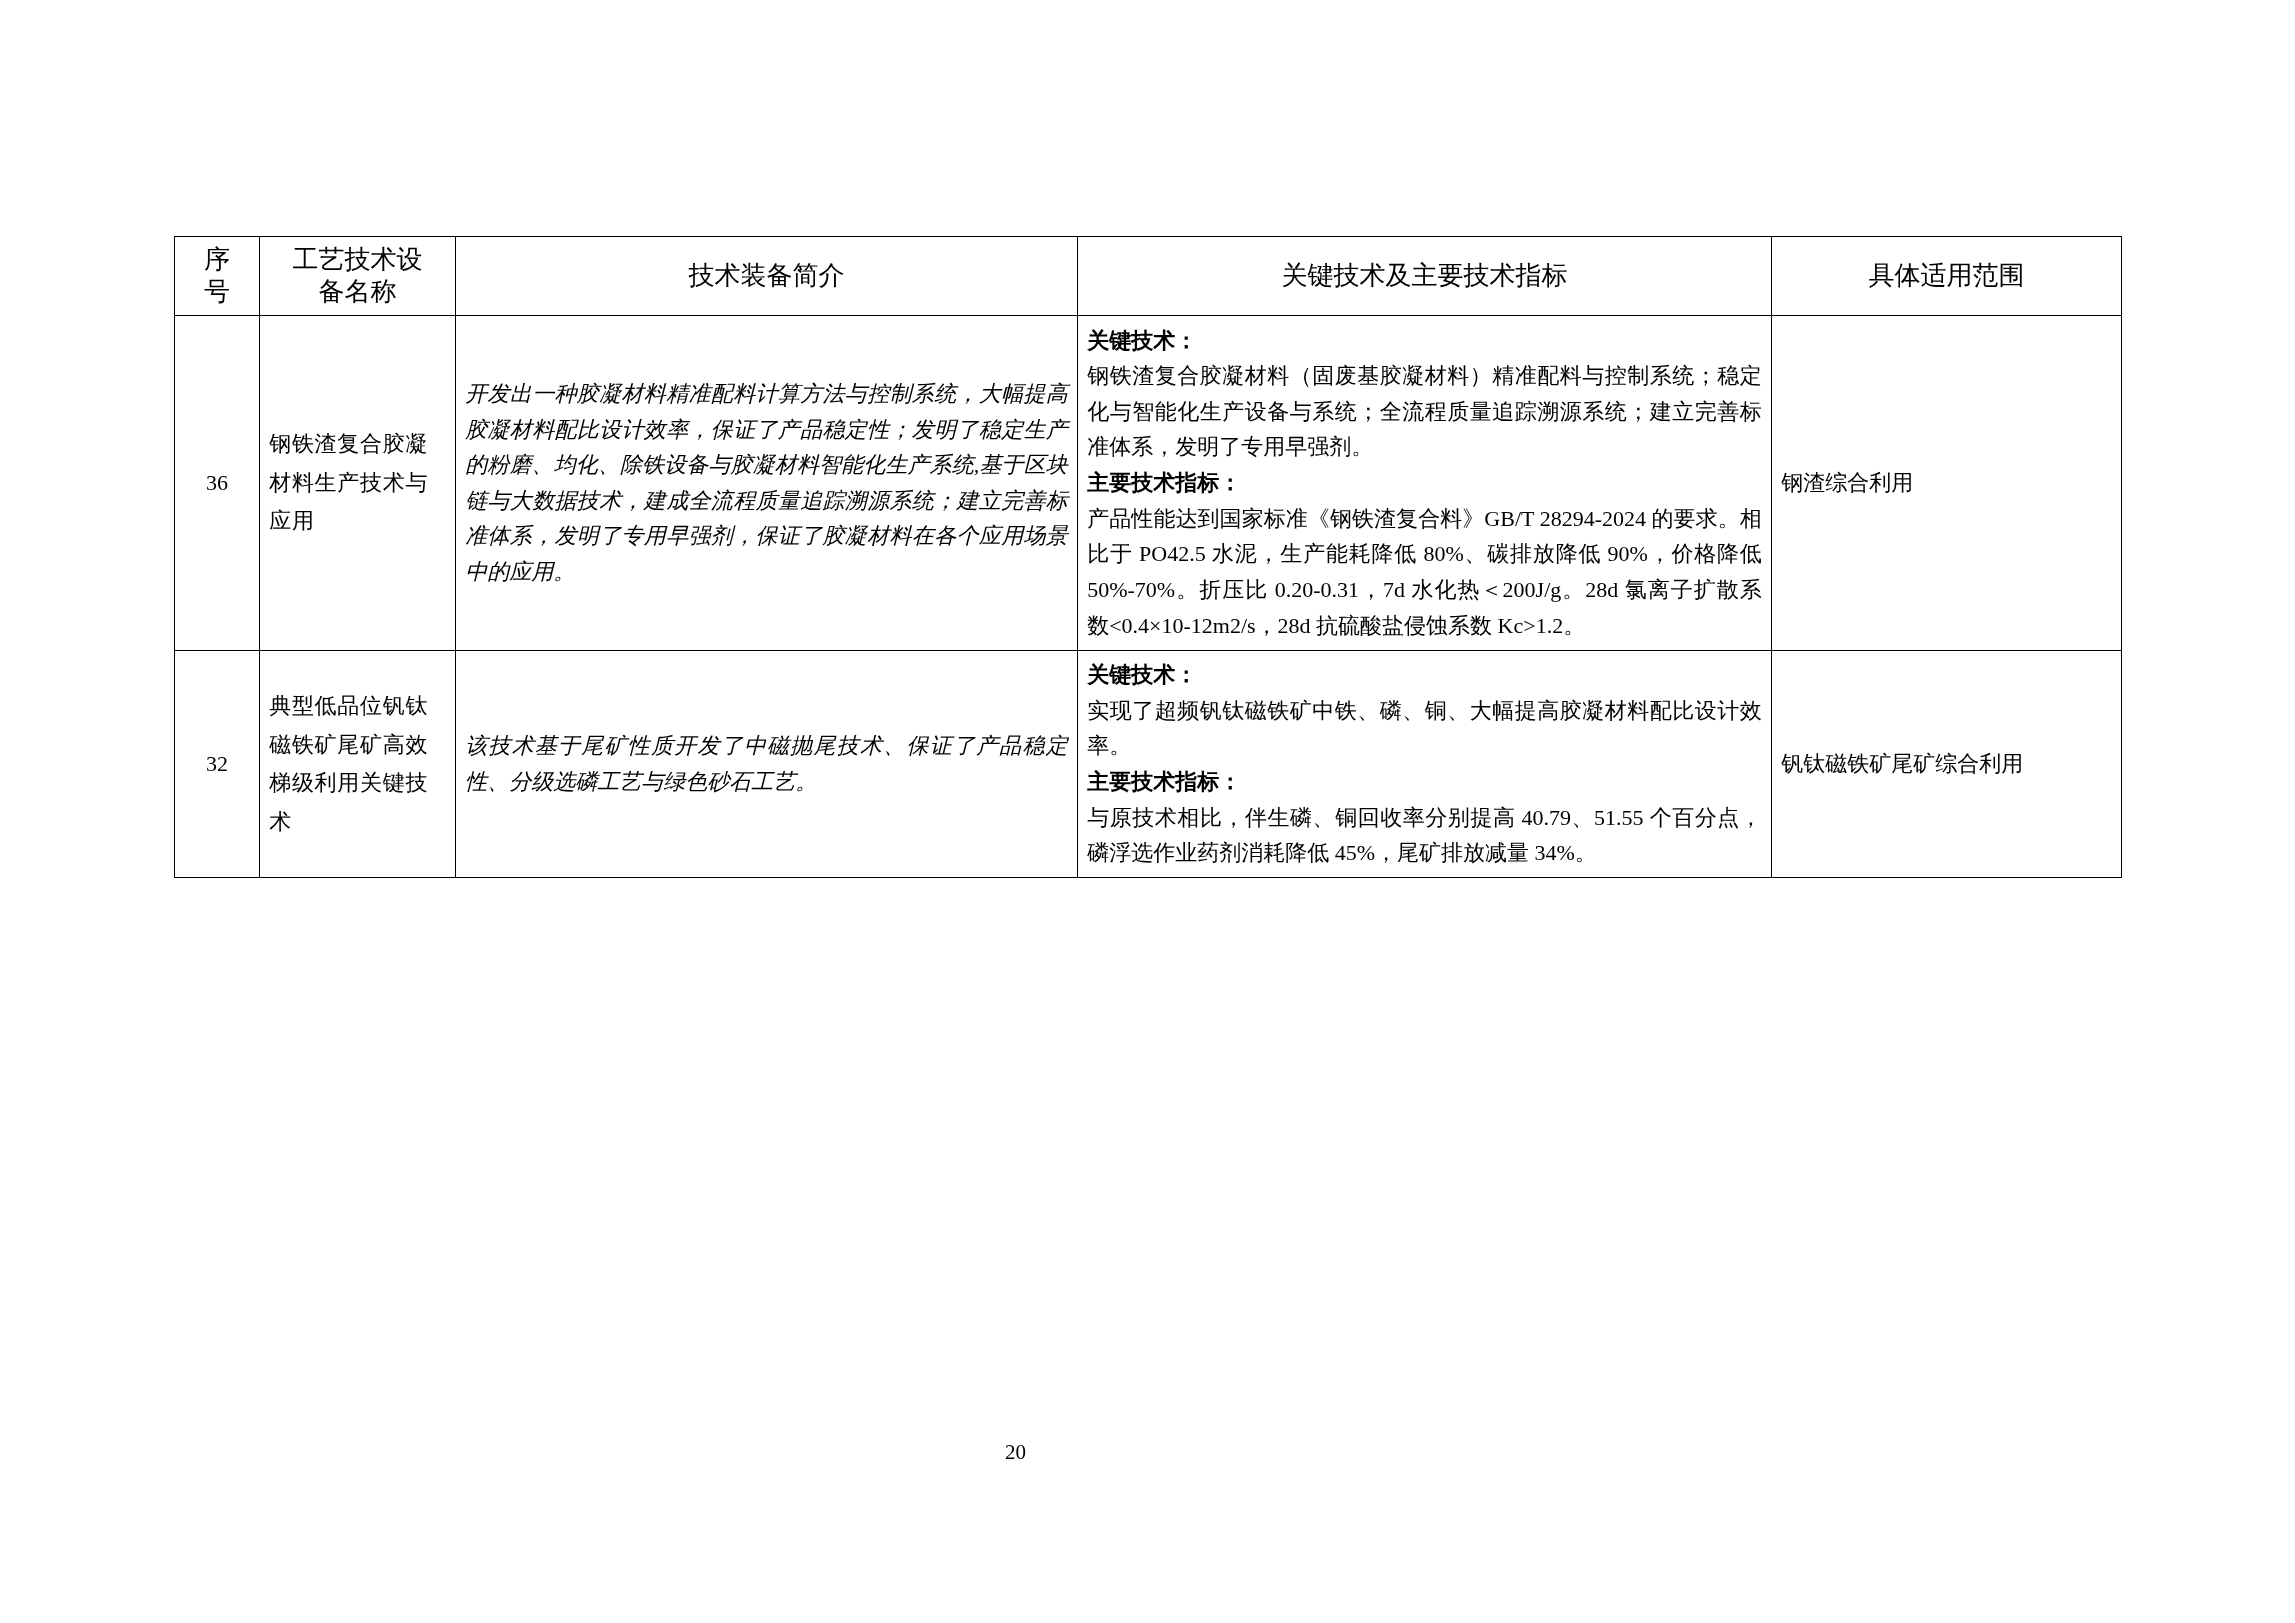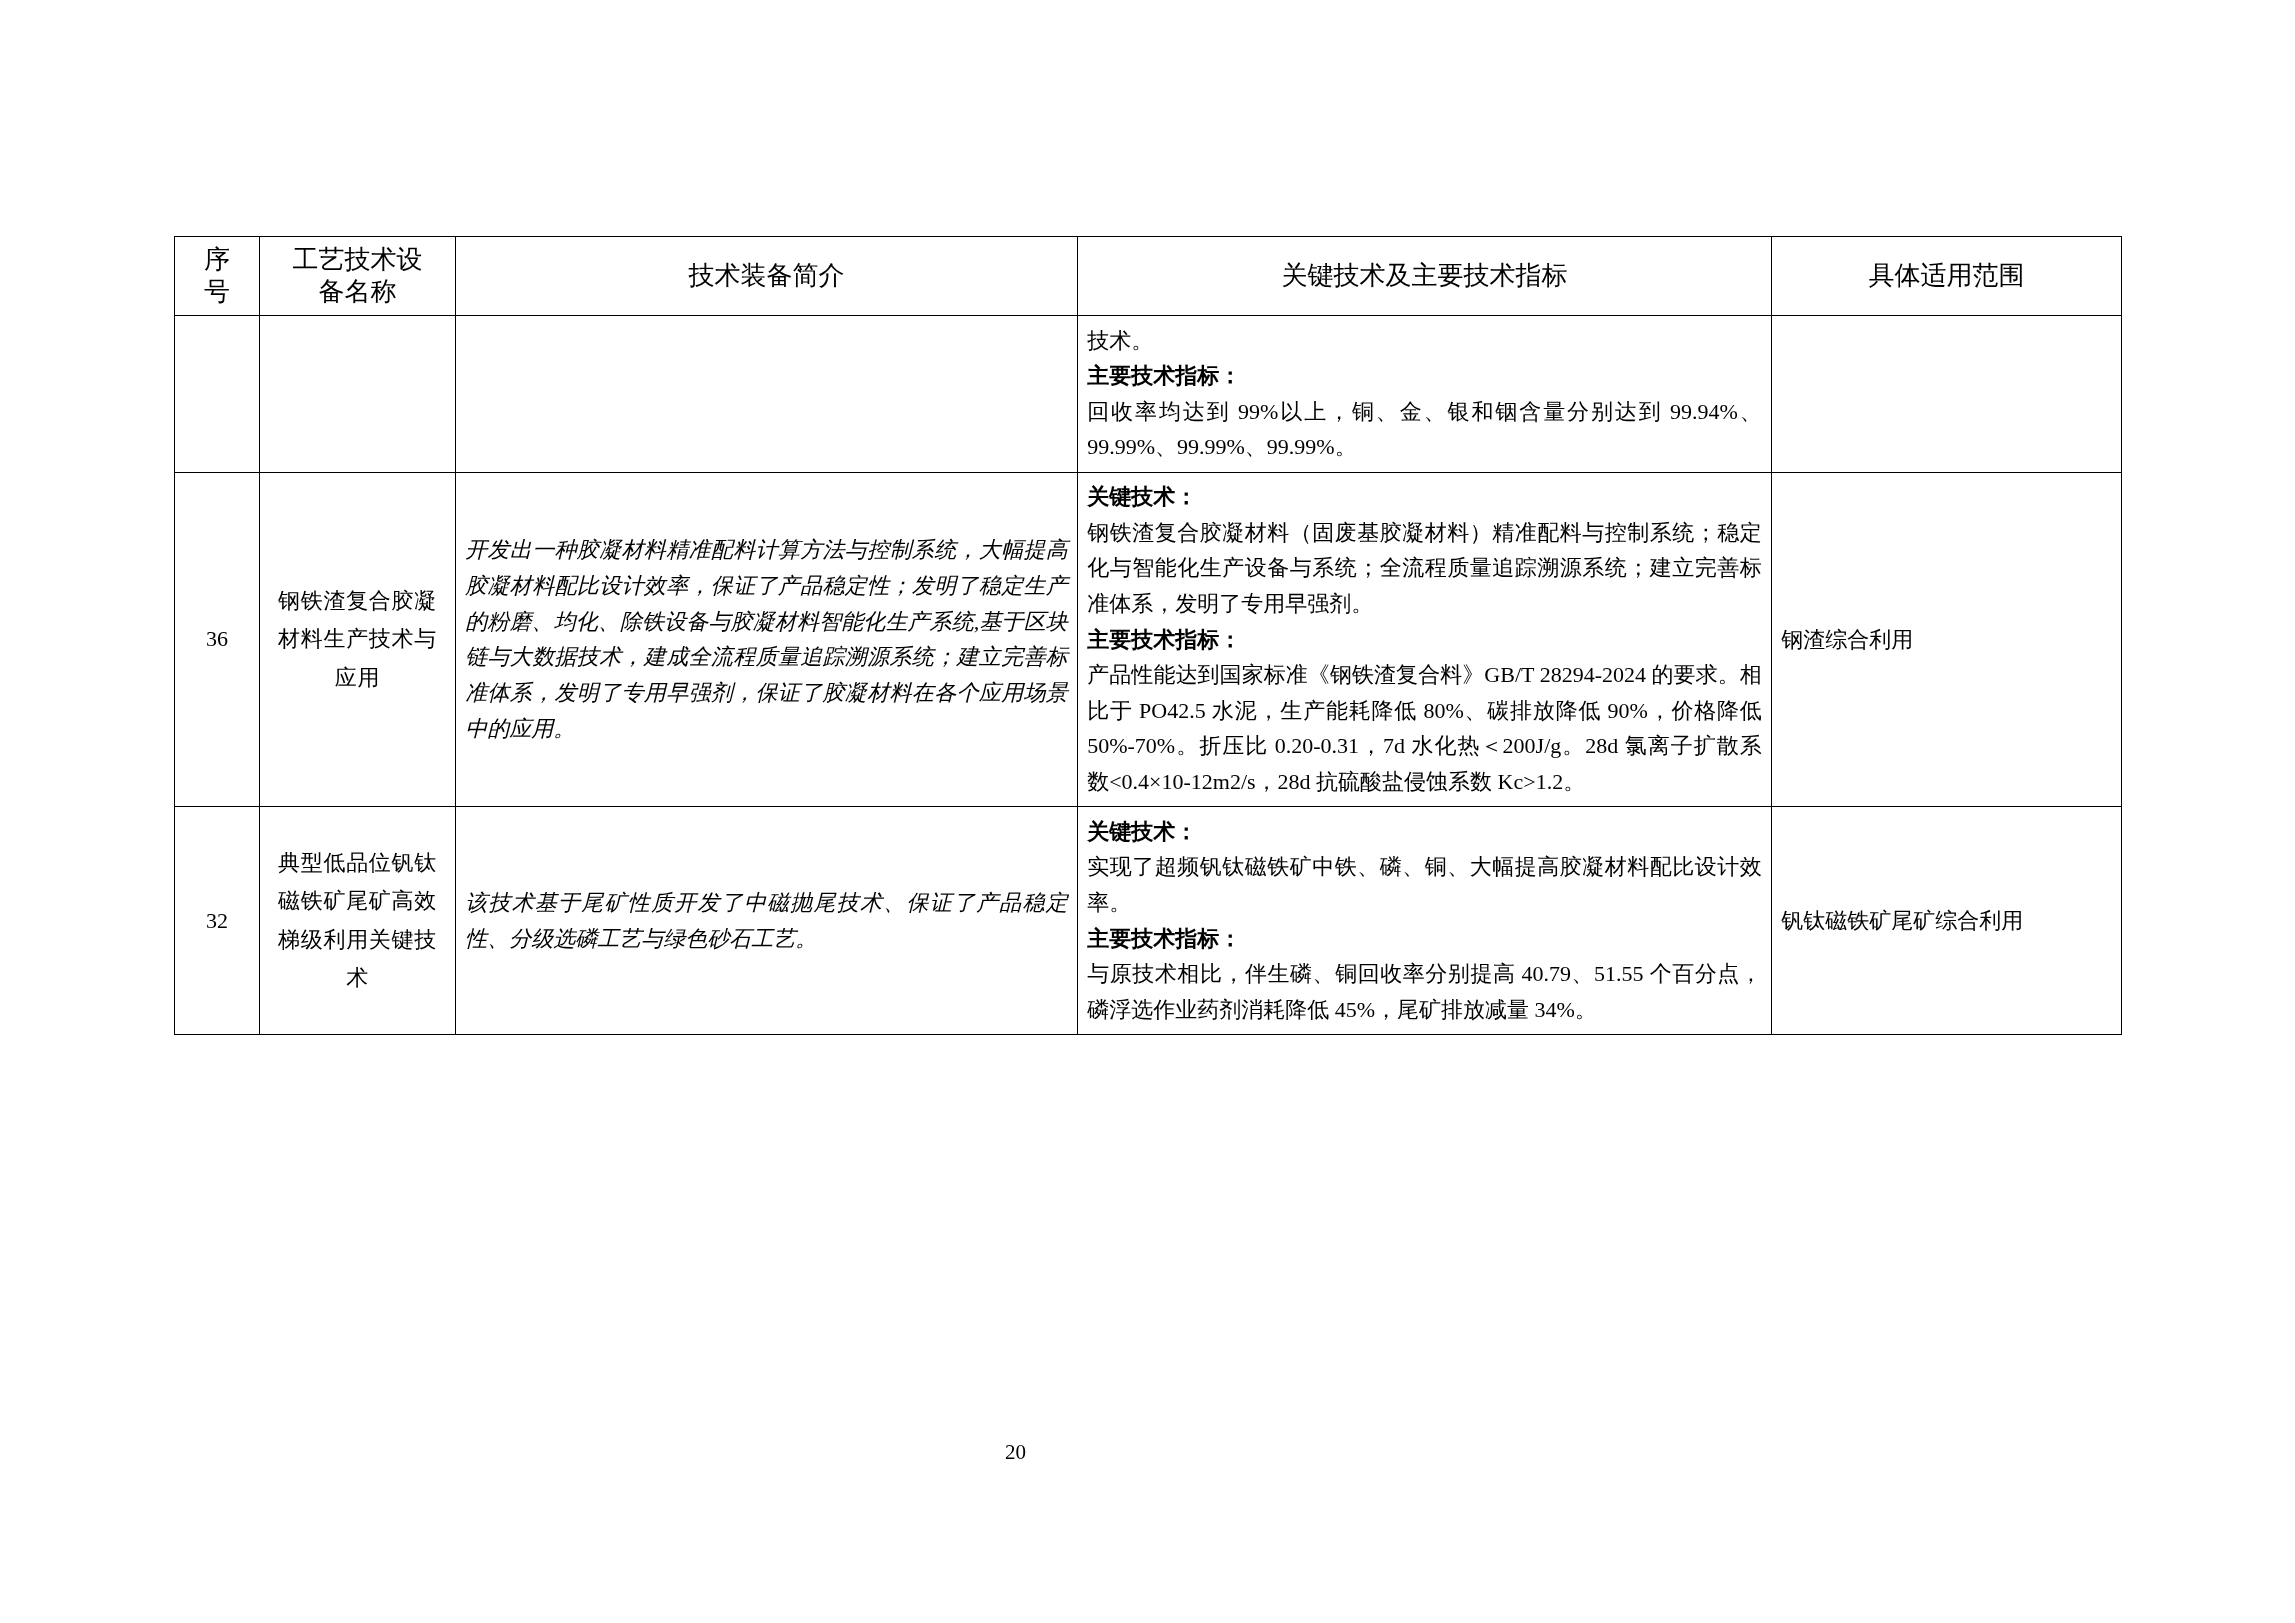--- a/index.html
+++ b/index.html
@@ -56,21 +56,21 @@
     line-height: 1.62;
     text-align: justify;
     text-justify: inter-ideograph;
   }
   .num-cell {
     text-align: center;
     font-size: 22px;
     vertical-align: middle;
   }
   .name-cell {
-    text-align: center;
+    text-align: left;
     font-size: 22px;
     line-height: 1.75;
     letter-spacing: 0.7px;
   }
   .scope-cell {
     font-size: 22px;
     line-height: 1.62;
     vertical-align: middle;
   }
   .scope-cell.mid { text-align: left; }
@@ -112,31 +112,20 @@
           </td>
           <td>
             <div>工艺技术设</div>
               <div>备名称</div>
           </td>
           <td>技术装备简介</td>
           <td>关键技术及主要技术指标</td>
           <td>具体适用范围</td>
         </tr>
 
-        <tr>
-          <td class="num-cell"></td>
-          <td class="name-cell"></td>
-          <td class="cell-text"></td>
-          <td class="cell-text vtop">
-            <p class="para">技术。</p>
-            <p class="para bold-label">主要技术指标：</p>
-            <p class="para">回收率均达到 99%以上，铜、金、银和铟含量分别达到 99.94%、99.99%、99.99%、99.99%。</p>
-          </td>
-          <td class="scope-cell"></td>
-        </tr>
 
         <tr>
           <td class="num-cell">36</td>
           <td class="name-cell">钢铁渣复合胶凝材料生产技术与应用</td>
           <td class="cell-text vmid">开发出一种胶凝材料精准配料计算方法与控制系统，大幅提高胶凝材料配比设计效率，保证了产品稳定性；发明了稳定生产的粉磨、均化、除铁设备与胶凝材料智能化生产系统,基于区块链与大数据技术，建成全流程质量追踪溯源系统；建立完善标准体系，发明了专用早强剂，保证了胶凝材料在各个应用场景中的应用。</td>
           <td class="cell-text vtop">
             <p class="para bold-label">关键技术：</p>
             <p class="para">钢铁渣复合胶凝材料（固废基胶凝材料）精准配料与控制系统；稳定化与智能化生产设备与系统；全流程质量追踪溯源系统；建立完善标准体系，发明了专用早强剂。</p>
             <p class="para bold-label">主要技术指标：</p>
             <p class="para">产品性能达到国家标准《钢铁渣复合料》GB/T 28294-2024 的要求。相比于 PO42.5 水泥，生产能耗降低 80%、碳排放降低 90%，价格降低 50%-70%。折压比 0.20-0.31，7d 水化热＜200J/g。28d 氯离子扩散系数&lt;0.4×10-12m2/s，28d 抗硫酸盐侵蚀系数 Kc&gt;1.2。</p>

